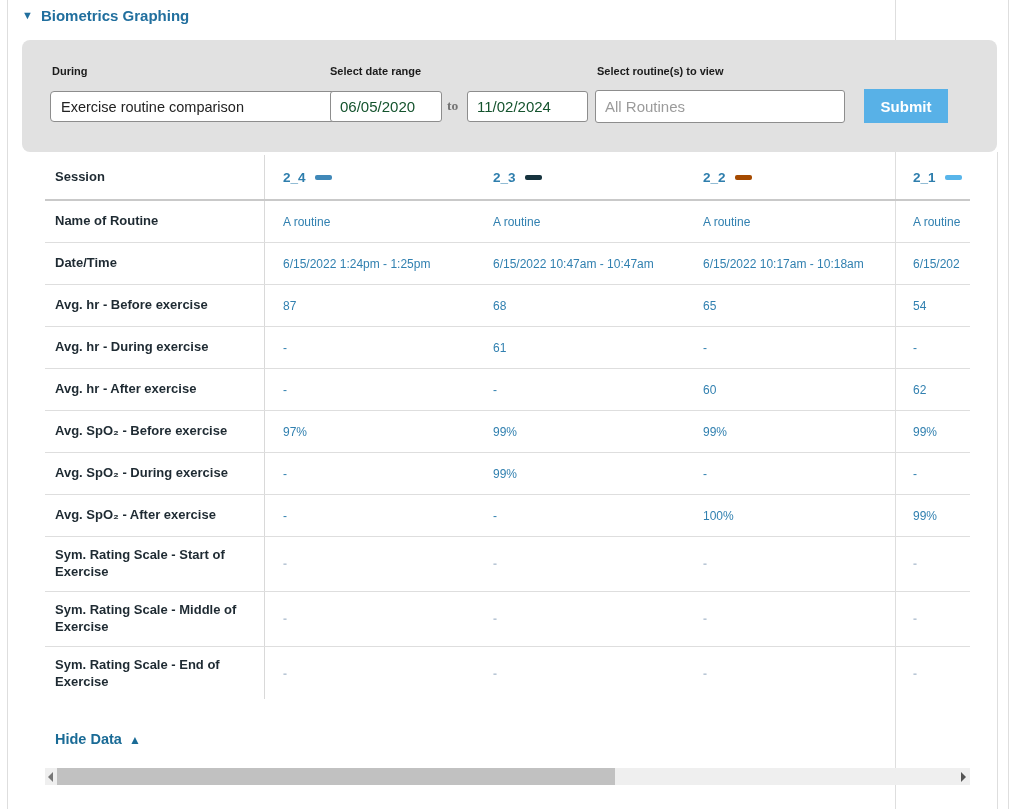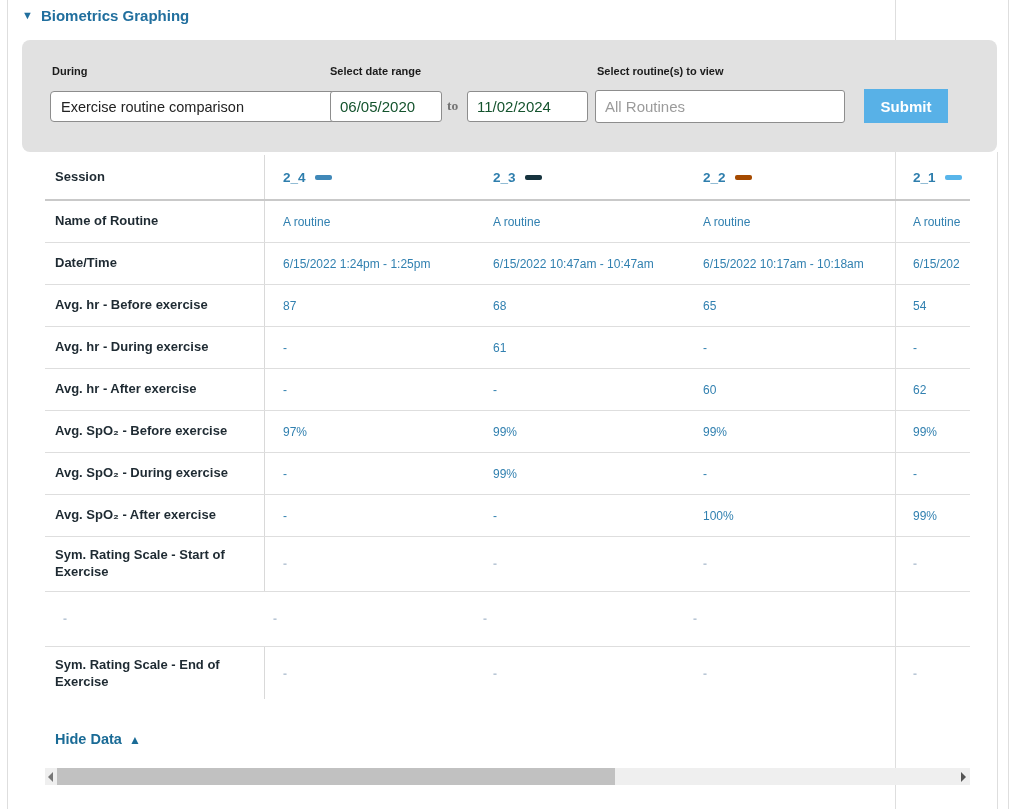--- a/index.html
+++ b/index.html
@@ -199,20 +199,21 @@
 
     <div class="trow tall muted">
       <div class="tlabel">Sym. Rating Scale - Start of Exercise</div>
       <div class="tcell">-</div>
       <div class="tcell">-</div>
       <div class="tcell">-</div>
       <div class="tcell">-</div>
     </div>
 
     <div class="trow tall muted">
+      <div class="tlabel">Sym. Rating Scale - Middle of Exercise</div>
       <div class="tcell">-</div>
       <div class="tcell">-</div>
       <div class="tcell">-</div>
       <div class="tcell">-</div>
     </div>
 
     <div class="trow tall muted">
       <div class="tlabel">Sym. Rating Scale - End of Exercise</div>
       <div class="tcell">-</div>
       <div class="tcell">-</div>

